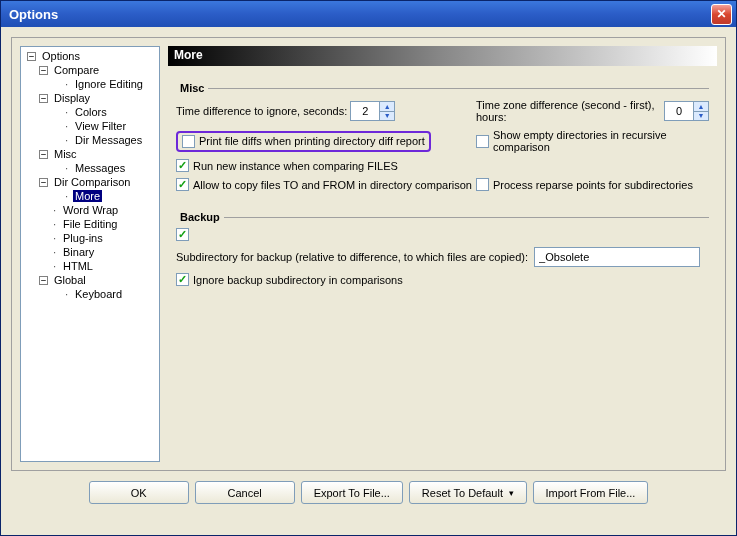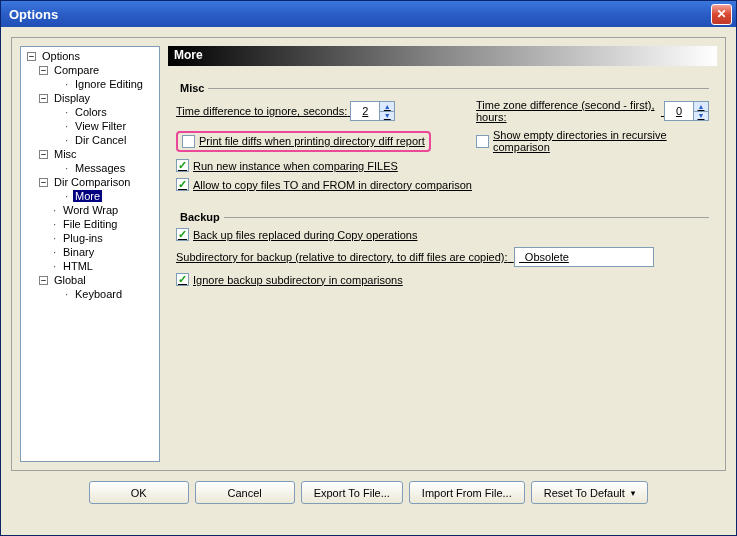--- a/index.html
+++ b/index.html
@@ -25,34 +25,34 @@
 .link-dot { display: inline-block; width: 5px; text-align: center; margin-right: 4px; color: #555; }
 
 .right { flex: 1; display: flex; flex-direction: column; }
 .header-bar { height: 20px; background: linear-gradient(to right, #000000 0%, #888888 50%, #ffffff 100%); color: white; font-weight: bold; padding: 2px 6px; font-size: 12px; }
 
 .panel-body { flex: 1; padding: 10px 8px; }
 
 .group-label { font-weight: bold; display: inline-block; padding: 0 4px; background: #ece9d8; position: relative; top: 6px; left: 0; }
 .group-line { border-top: 1px solid #a0a0a0; margin-top: 0; margin-bottom: 10px; }
 
-.row { display: flex; align-items: center; margin-bottom: 6px; text-decoration: underline; }
+.row { display: flex; align-items: center; margin-bottom: 6px; }
 .col-left { width: 300px; display: flex; align-items: center; }
 .col-right { flex: 1; display: flex; align-items: center; }
 
 .checkbox { width: 13px; height: 13px; border: 1px solid #7f9db9; background: white; margin-right: 4px; display: inline-flex; align-items: center; justify-content: center; flex-shrink: 0; }
 .checkbox.checked::after { content: "✓"; color: #15a015; font-size: 11px; font-weight: bold; line-height: 1; }
 
 .spin { display: inline-flex; border: 1px solid #7f9db9; background: white; height: 20px; }
 .spin input { border: none; width: 28px; text-align: center; outline: none; font-size: 11px; }
 .spin-btns { width: 15px; display: flex; flex-direction: column; }
 .spin-btn { flex: 1; background: #dbeafe; border-left: 1px solid #7f9db9; display: flex; align-items: center; justify-content: center; font-size: 7px; color: #2b5dc7; }
 .spin-btn:first-child { border-bottom: 1px solid #7f9db9; }
 
-.highlight-box { border: 2px solid #ec4899; border-radius: 4px; padding: 2px 4px; display: inline-flex; align-items: center; }
+.highlight-box { border: 2px solid #6d28d9; border-radius: 4px; padding: 2px 4px; display: inline-flex; align-items: center; }
 
 .text-input { border: 1px solid #7f9db9; background: white; padding: 2px 4px; height: 20px; outline: none; font-size: 11px; }
 
 .button-row { margin-top: 10px; display: flex; justify-content: center; gap: 6px; }
 .btn { min-width: 100px; height: 23px; background: linear-gradient(to bottom, #ffffff, #ece9d8); border: 1px solid #7f9db9; border-radius: 3px; padding: 0 12px; cursor: pointer; display: inline-flex; align-items: center; justify-content: center; }
 .btn .arrow { margin-left: 6px; font-size: 9px; }
 </style>
 </head>
 <body>
 
@@ -88,21 +88,21 @@
           <span class="tree-label">Colors</span>
         </div>
       <div class="tree-node ind3">
           <span class="tree-spacer"></span>
           <span class="link-dot">·</span>
           <span class="tree-label">View Filter</span>
         </div>
       <div class="tree-node ind3">
           <span class="tree-spacer"></span>
           <span class="link-dot">·</span>
-          <span class="tree-label">Dir Cancel</span>
+          <span class="tree-label">Dir Messages</span>
         </div>
       <div class="tree-node ind2">
           <span class="tree-toggle">−</span>
           <span class="tree-label">Misc</span>
         </div>
       <div class="tree-node ind3">
           <span class="tree-spacer"></span>
           <span class="link-dot">·</span>
           <span class="tree-label">Messages</span>
         </div>
@@ -199,34 +199,37 @@
             <span class="checkbox checked"></span>
             <span>Run new instance when comparing FILES</span>
           </div>
         </div>
 
         <div class="row">
           <div class="col-left">
             <span class="checkbox checked"></span>
             <span>Allow to copy files TO and FROM in directory comparison</span>
           </div>
+          <div class="col-right">
+            <span class="checkbox"></span>
+            <span>Process reparse points for subdirectories</span>
+          </div>
         </div>
 
         <div style="height:8px;"></div>
         <span class="group-label">Backup</span>
         <div class="group-line"></div>
 
         <div class="row">
           <span class="checkbox checked"></span>
-          <span>Back up files replaced during Copy operations</span>
-        </div>
-
-        <div class="row">
-          <span>Subdirectory for backup (relative to directory, to diff files are copied):</span>&nbsp;&nbsp;
-          <input class="text-input" style="width: 140px;" value="_Obsolete">
+        </div>
+
+        <div class="row">
+          <span>Subdirectory for backup (relative to difference, to which files are copied):</span>&nbsp;&nbsp;
+          <input class="text-input" style="width: 166px;" value="_Obsolete">
         </div>
 
         <div class="row">
           <span class="checkbox checked"></span>
           <span>Ignore backup subdirectory in comparisons</span>
         </div>
 
       </div>
     </div>
   </div>
@@ -235,20 +238,20 @@
     <button class="btn">
         <span>OK</span>
       </button>
     <button class="btn">
         <span>Cancel</span>
       </button>
     <button class="btn">
         <span>Export To File...</span>
       </button>
     <button class="btn">
-        <span>Import From File...</span>
-      </button>
-    <button class="btn">
         <span>Reset To Default</span>
         <span class="arrow">▾</span>
       </button>
+    <button class="btn">
+        <span>Import From File...</span>
+      </button>
   </div>
 </div>
 
 </body></html>

